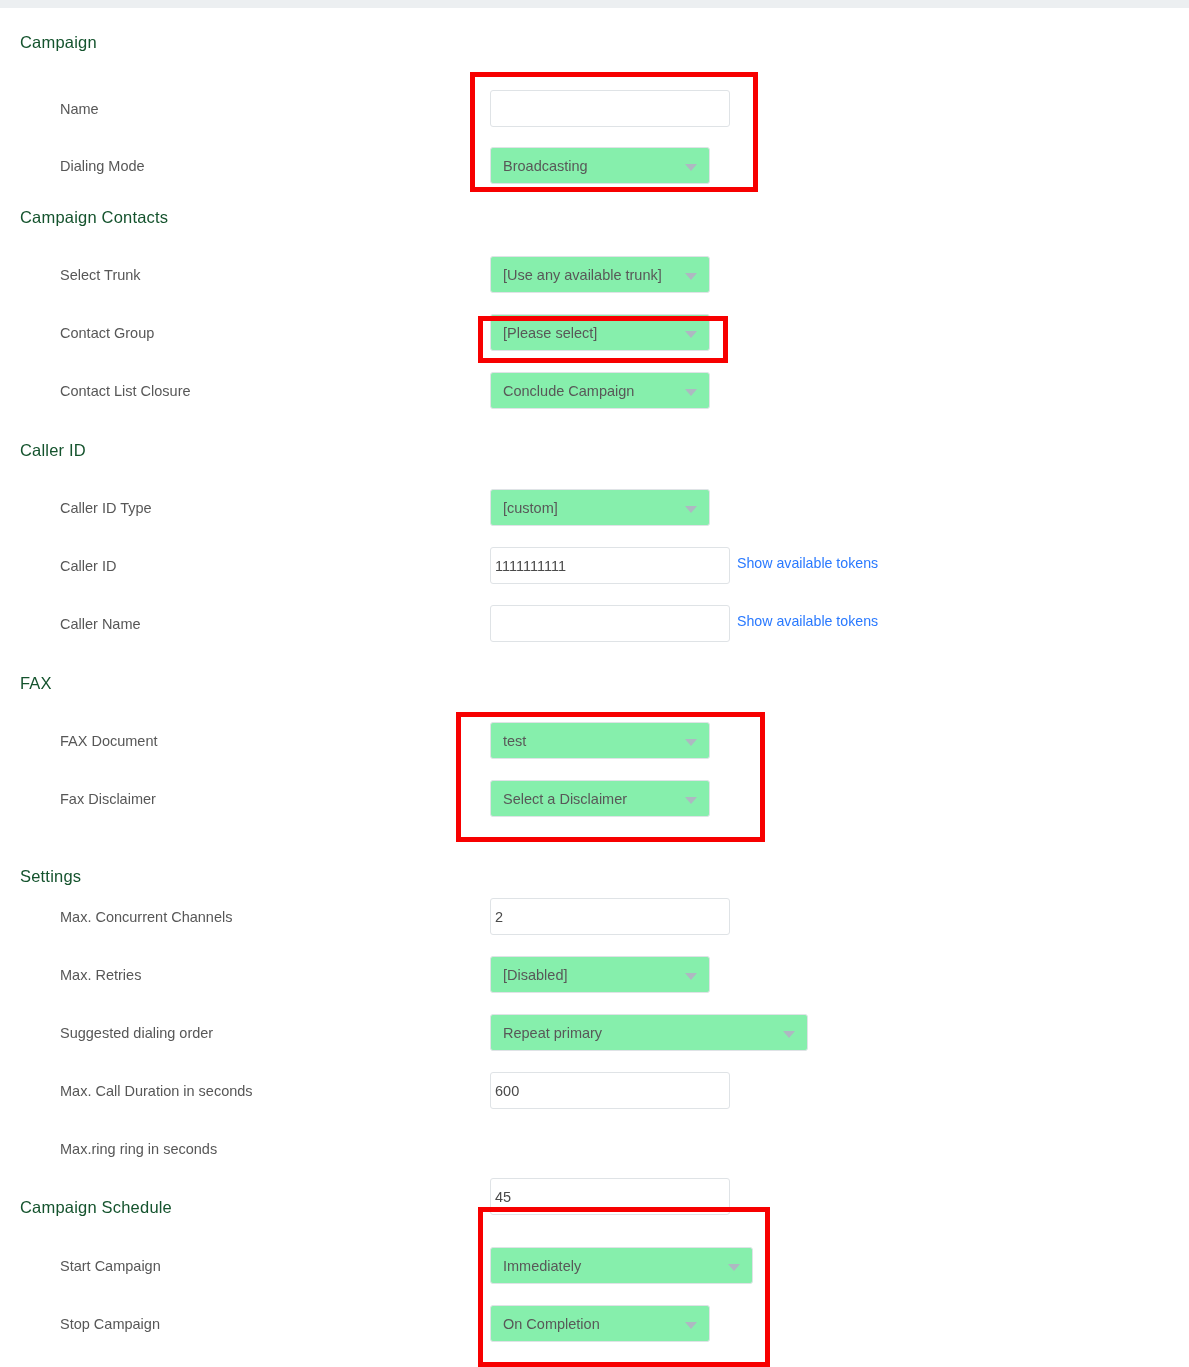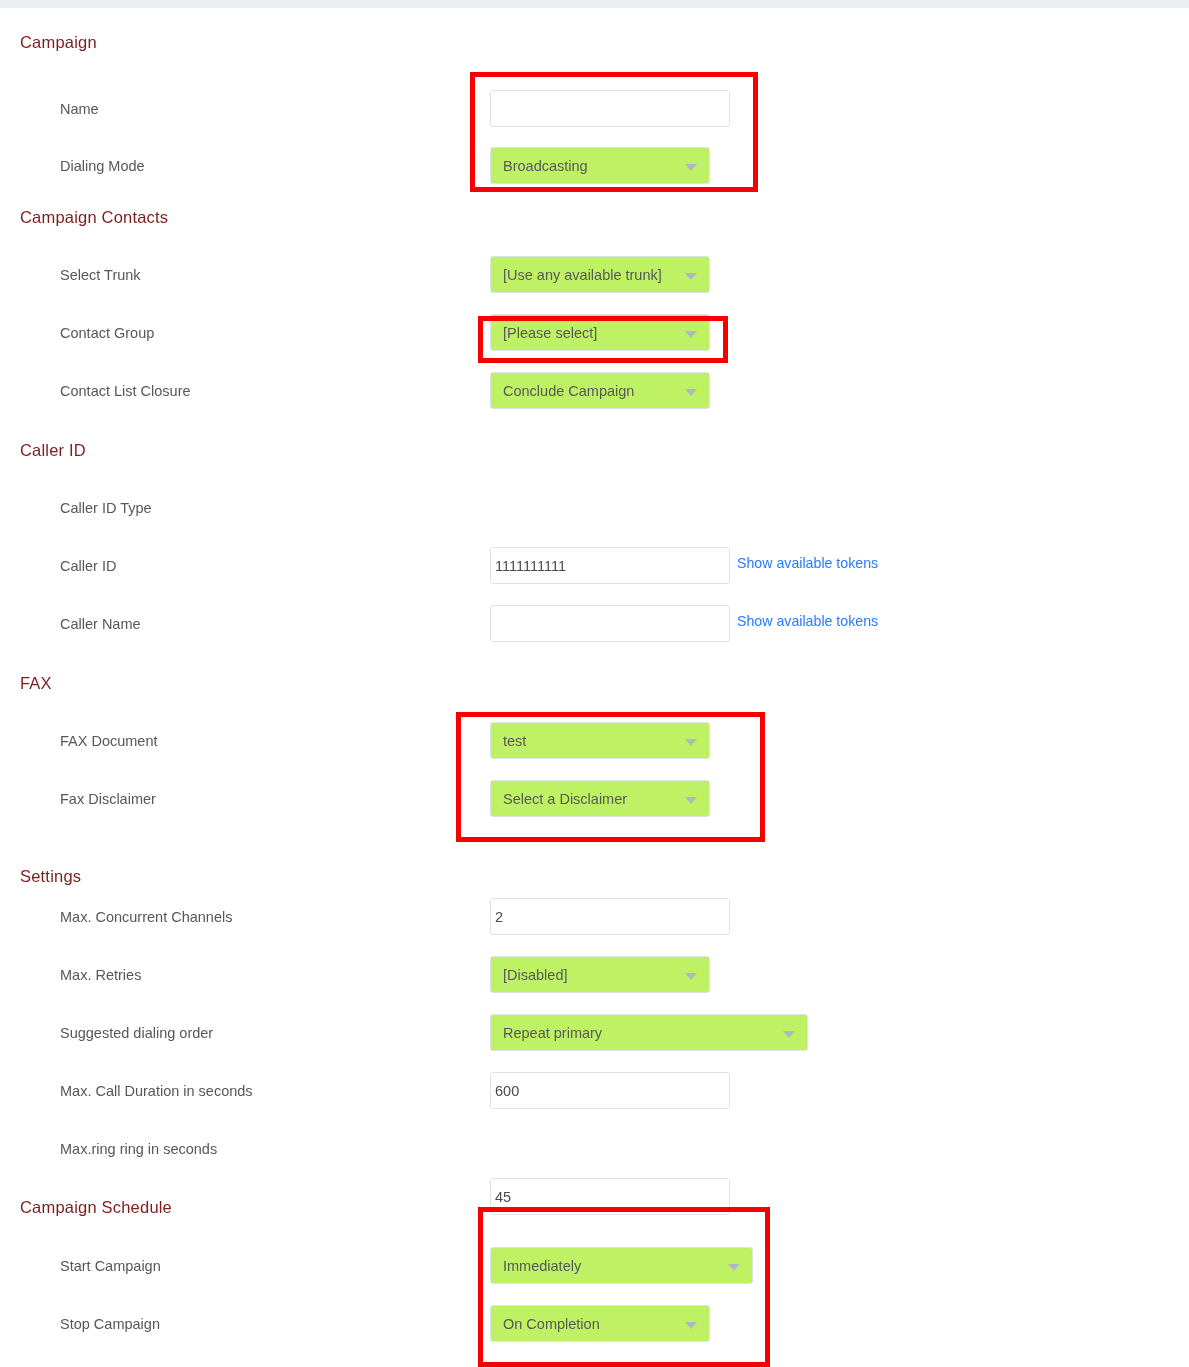--- a/index.html
+++ b/index.html
@@ -30,21 +30,21 @@
     top: 8px; left: 0;
     width: 1189px;
   }
 
   
   .section-head {
     position: absolute;
     left: 20px;
     font-size: 16.5px;
     font-weight: 400;
-    color: #7f1d1d;
+    color: #14532d;
     letter-spacing: .2px;
     white-space: nowrap;
   }
 
   
   .row {
     position: absolute;
     left: 0;
     width: 1189px;
     height: 38px;
@@ -78,21 +78,21 @@
     outline: none;
     display: block;
   }
   .txt::placeholder { color: #b7bcc1; }
 
   
   .sel {
     height: 37px;
     border: 1px solid #dfe3e6;
     border-radius: 3px;
-    background: #bef264;
+    background: #86efac;
     position: relative;
     display: flex;
     align-items: center;
     padding: 0 34px 0 12px;
     font-size: 14.5px;
     color: #585858;
     white-space: nowrap;
     cursor: pointer;
     user-select: none;
   }
@@ -182,20 +182,26 @@
         <span>Conclude Campaign</span>
         <span class="caret"></span>
       </div>
     </div>
   </div>
 
   <div class="section-head" style="top:433px">Caller ID</div>
 
   <div class="row" style="top:481px">
     <div class="row-label">Caller ID Type</div>
+    <div class="field-wrap">
+      <div class="sel" style="width:220px">
+        <span>[custom]</span>
+        <span class="caret"></span>
+      </div>
+    </div>
   </div>
 
   <div class="row" style="top:539px">
     <div class="row-label">Caller ID</div>
     <div class="field-wrap">
       <input class="txt" style="width: 240px;" value="1111111111">
     </div>
     <a class="tok-link" style="top:8px">Show available tokens</a>
   </div>
 

